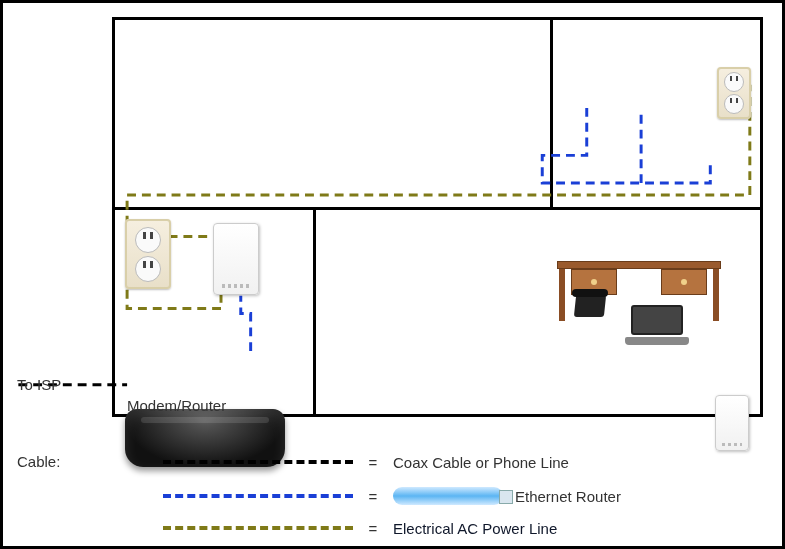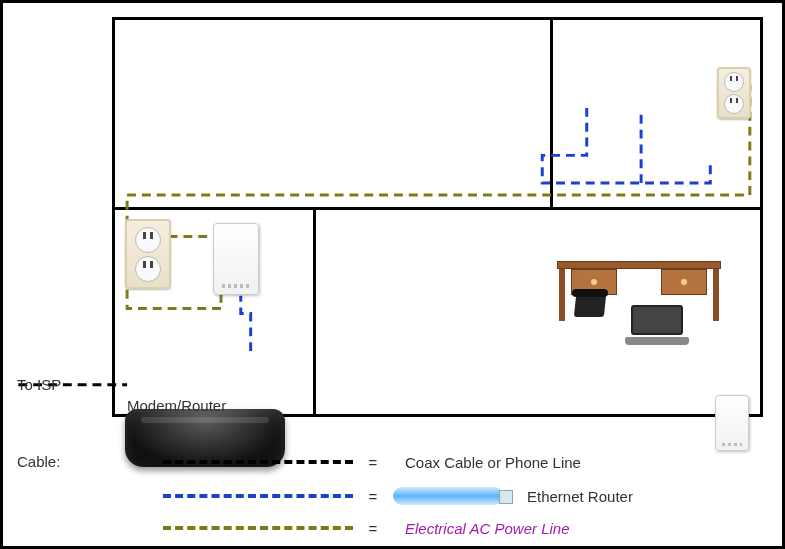--- a/index.html
+++ b/index.html
@@ -52,22 +52,22 @@
   .lr3 { top: 498px; }
   .legend-swatch {
     width: 190px; height: 0;
     border-top-width: 4px;
     border-top-style: dashed;
   }
   .sw-black  { border-top-color: #000; }
   .sw-blue   { border-top-color: #1a3fd6; }
   .sw-olive  { border-top-color: #7f7a18; }
   .eq { width: 16px; text-align: center; }
-  .legend-text { white-space: nowrap; margin-left: 12px; }
-  .olive-text { color: #a21caf; font-style: italic; }
+  .legend-text { white-space: nowrap; }
+  .olive-text { color: #0f172a; }
 
   
   .eth-cable {
     width: 110px; height: 18px;
     background: linear-gradient(#cfe9ff,#5bb5f3,#cfe9ff);
     border-radius: 9px;
     position: relative;
   }
   .eth-cable::after {
     content:"";

